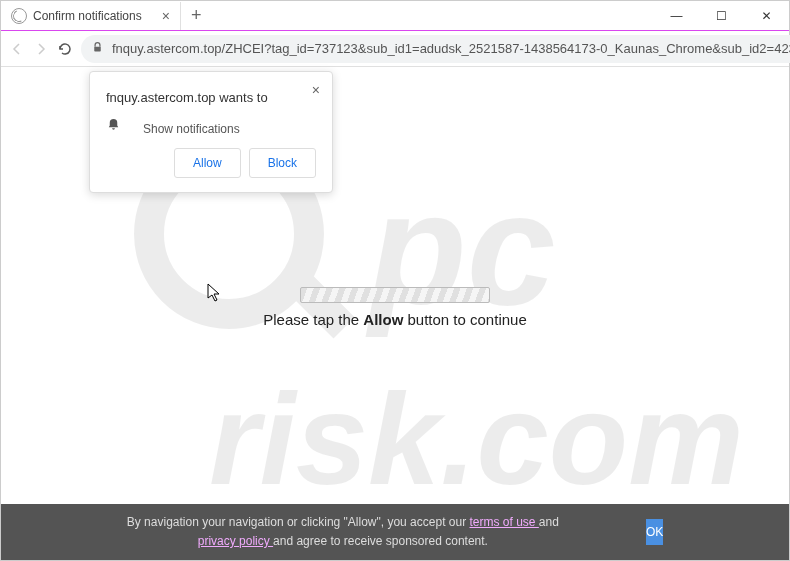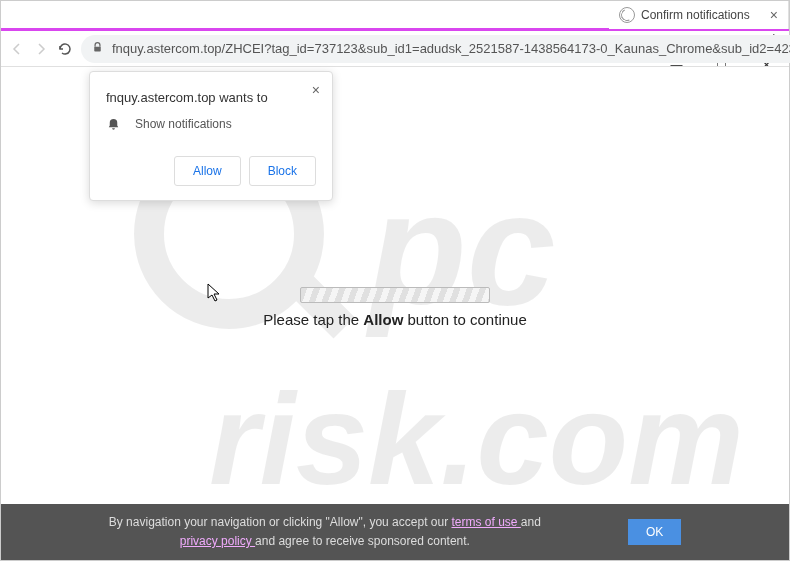--- a/index.html
+++ b/index.html
@@ -1,20 +1,20 @@
 <!DOCTYPE html>
 <html><head>
   <meta charset="utf-8">
   <style>
     * { margin: 0; padding: 0; box-sizing: border-box; font-family: Arial, sans-serif; }
     body { width: 790px; height: 561px; background: #fff; position: relative; overflow: hidden; }
     
     .window { width: 100%; height: 100%; border: 1px solid #ccc; background: #fff; display: flex; flex-direction: column; }
     
-    .titlebar { height: 30px; background: #fff; display: flex; align-items: flex-end; border-bottom: 3px solid #d946ef; flex-direction: column; }
+    .titlebar { height: 30px; background: #fff; display: flex; align-items: center; border-bottom: 1px solid #d946ef; }
     .tab { display: flex; align-items: center; padding: 6px 10px; background: #fff; border-right: 1px solid #e0e0e0; font-size: 12px; color: #444; gap: 6px; min-width: 180px; }
     .tab-favicon { width: 16px; height: 16px; border: 1.5px solid #999; border-radius: 50%; position: relative; }
     .tab-favicon::before { content: ''; position: absolute; left: 1px; top: 1px; width: 10px; height: 10px; border: 1px solid #999; border-radius: 50%; border-top-color: transparent; border-right-color: transparent; transform: rotate(20deg); }
     .tab-close { margin-left: auto; color: #666; font-size: 14px; cursor: pointer; }
     .new-tab { padding: 0 10px; color: #666; font-size: 18px; cursor: pointer; }
     .window-controls { margin-left: auto; display: flex; align-items: center; }
     .win-btn { width: 45px; height: 30px; display: flex; align-items: center; justify-content: center; color: #333; cursor: pointer; font-size: 12px; }
     
     .toolbar { height: 36px; display: flex; align-items: center; padding: 0 8px; gap: 8px; border-bottom: 1px solid #e0e0e0; }
     .nav-btn { width: 28px; height: 28px; display: flex; align-items: center; justify-content: center; color: #888; cursor: pointer; border-radius: 50%; }
@@ -24,37 +24,37 @@
     .url-text { flex: 1; white-space: nowrap; overflow: hidden; text-overflow: ellipsis; }
     
     .content { flex: 1; position: relative; background: #fff; }
     
     .watermark { position: absolute; inset: 0; display: flex; align-items: center; justify-content: flex-end; pointer-events: none; z-index: 1; }
     .watermark svg { opacity: 0.07; }
     
     .permission-popup { position: absolute; top: 4px; left: 88px; width: 244px; background: #fff; border: 1px solid #ddd; border-radius: 4px; box-shadow: 0 2px 10px rgba(0,0,0,0.15); padding: 18px 16px 14px; z-index: 10; }
     .popup-title { font-size: 13px; color: #333; margin-bottom: 12px; }
     .popup-close { position: absolute; top: 10px; right: 12px; color: #666; cursor: pointer; font-size: 14px; }
-    .popup-row { display: flex; align-items: flex-start; gap: 14px; margin-bottom: 20px; }
+    .popup-row { display: flex; align-items: flex-end; gap: 22px; margin-bottom: 12px; }
     .bell-icon { color: #555; }
     .popup-text { font-size: 12px; color: #555; }
     .popup-buttons { display: flex; gap: 8px; justify-content: flex-end; }
     .popup-btn { padding: 7px 18px; border: 1px solid #ddd; border-radius: 3px; background: #fff; font-size: 12px; color: #1a73e8; cursor: pointer; }
     
     .center-content { position: absolute; top: 220px; left: 0; right: 0; text-align: center; z-index: 5; }
     .progress-bar { width: 190px; height: 16px; margin: 0 auto 8px; border: 1px solid #bbb; border-radius: 2px; background: repeating-linear-gradient(110deg, #e0e0e0 0px, #e0e0e0 6px, #f5f5f5 6px, #f5f5f5 12px); }
     .instruction { font-size: 15px; color: #222; font-family: 'Trebuchet MS', sans-serif; }
     .instruction strong { font-weight: bold; }
     
     .cursor { position: absolute; top: 216px; left: 206px; z-index: 20; pointer-events: none; }
     
     .footer { position: absolute; bottom: 0; left: 0; right: 0; height: 56px; background: #545454; display: flex; align-items: center; justify-content: center; gap: 40px; padding: 0 20px; z-index: 8; }
     .footer-text { font-size: 12px; color: #ddd; text-align: center; line-height: 1.6; }
     .footer-text a { color: #f0abfc; text-decoration: underline; }
-    .ok-btn { background: #4a90e2; border: none; color: #fff; padding: 6px 18px; font-size: 12px; cursor: pointer; margin-left: 47px; }
+    .ok-btn { background: #4a90e2; border: none; color: #fff; padding: 6px 0; font-size: 12px; cursor: pointer; margin-left: 47px; }
   </style>
 </head>
 <body>
 
 <div class="window">
   <div class="titlebar">
     <div class="tab">
       <span class="tab-favicon"></span>
       <span>Confirm notifications</span>
       <span class="tab-close">×</span>

